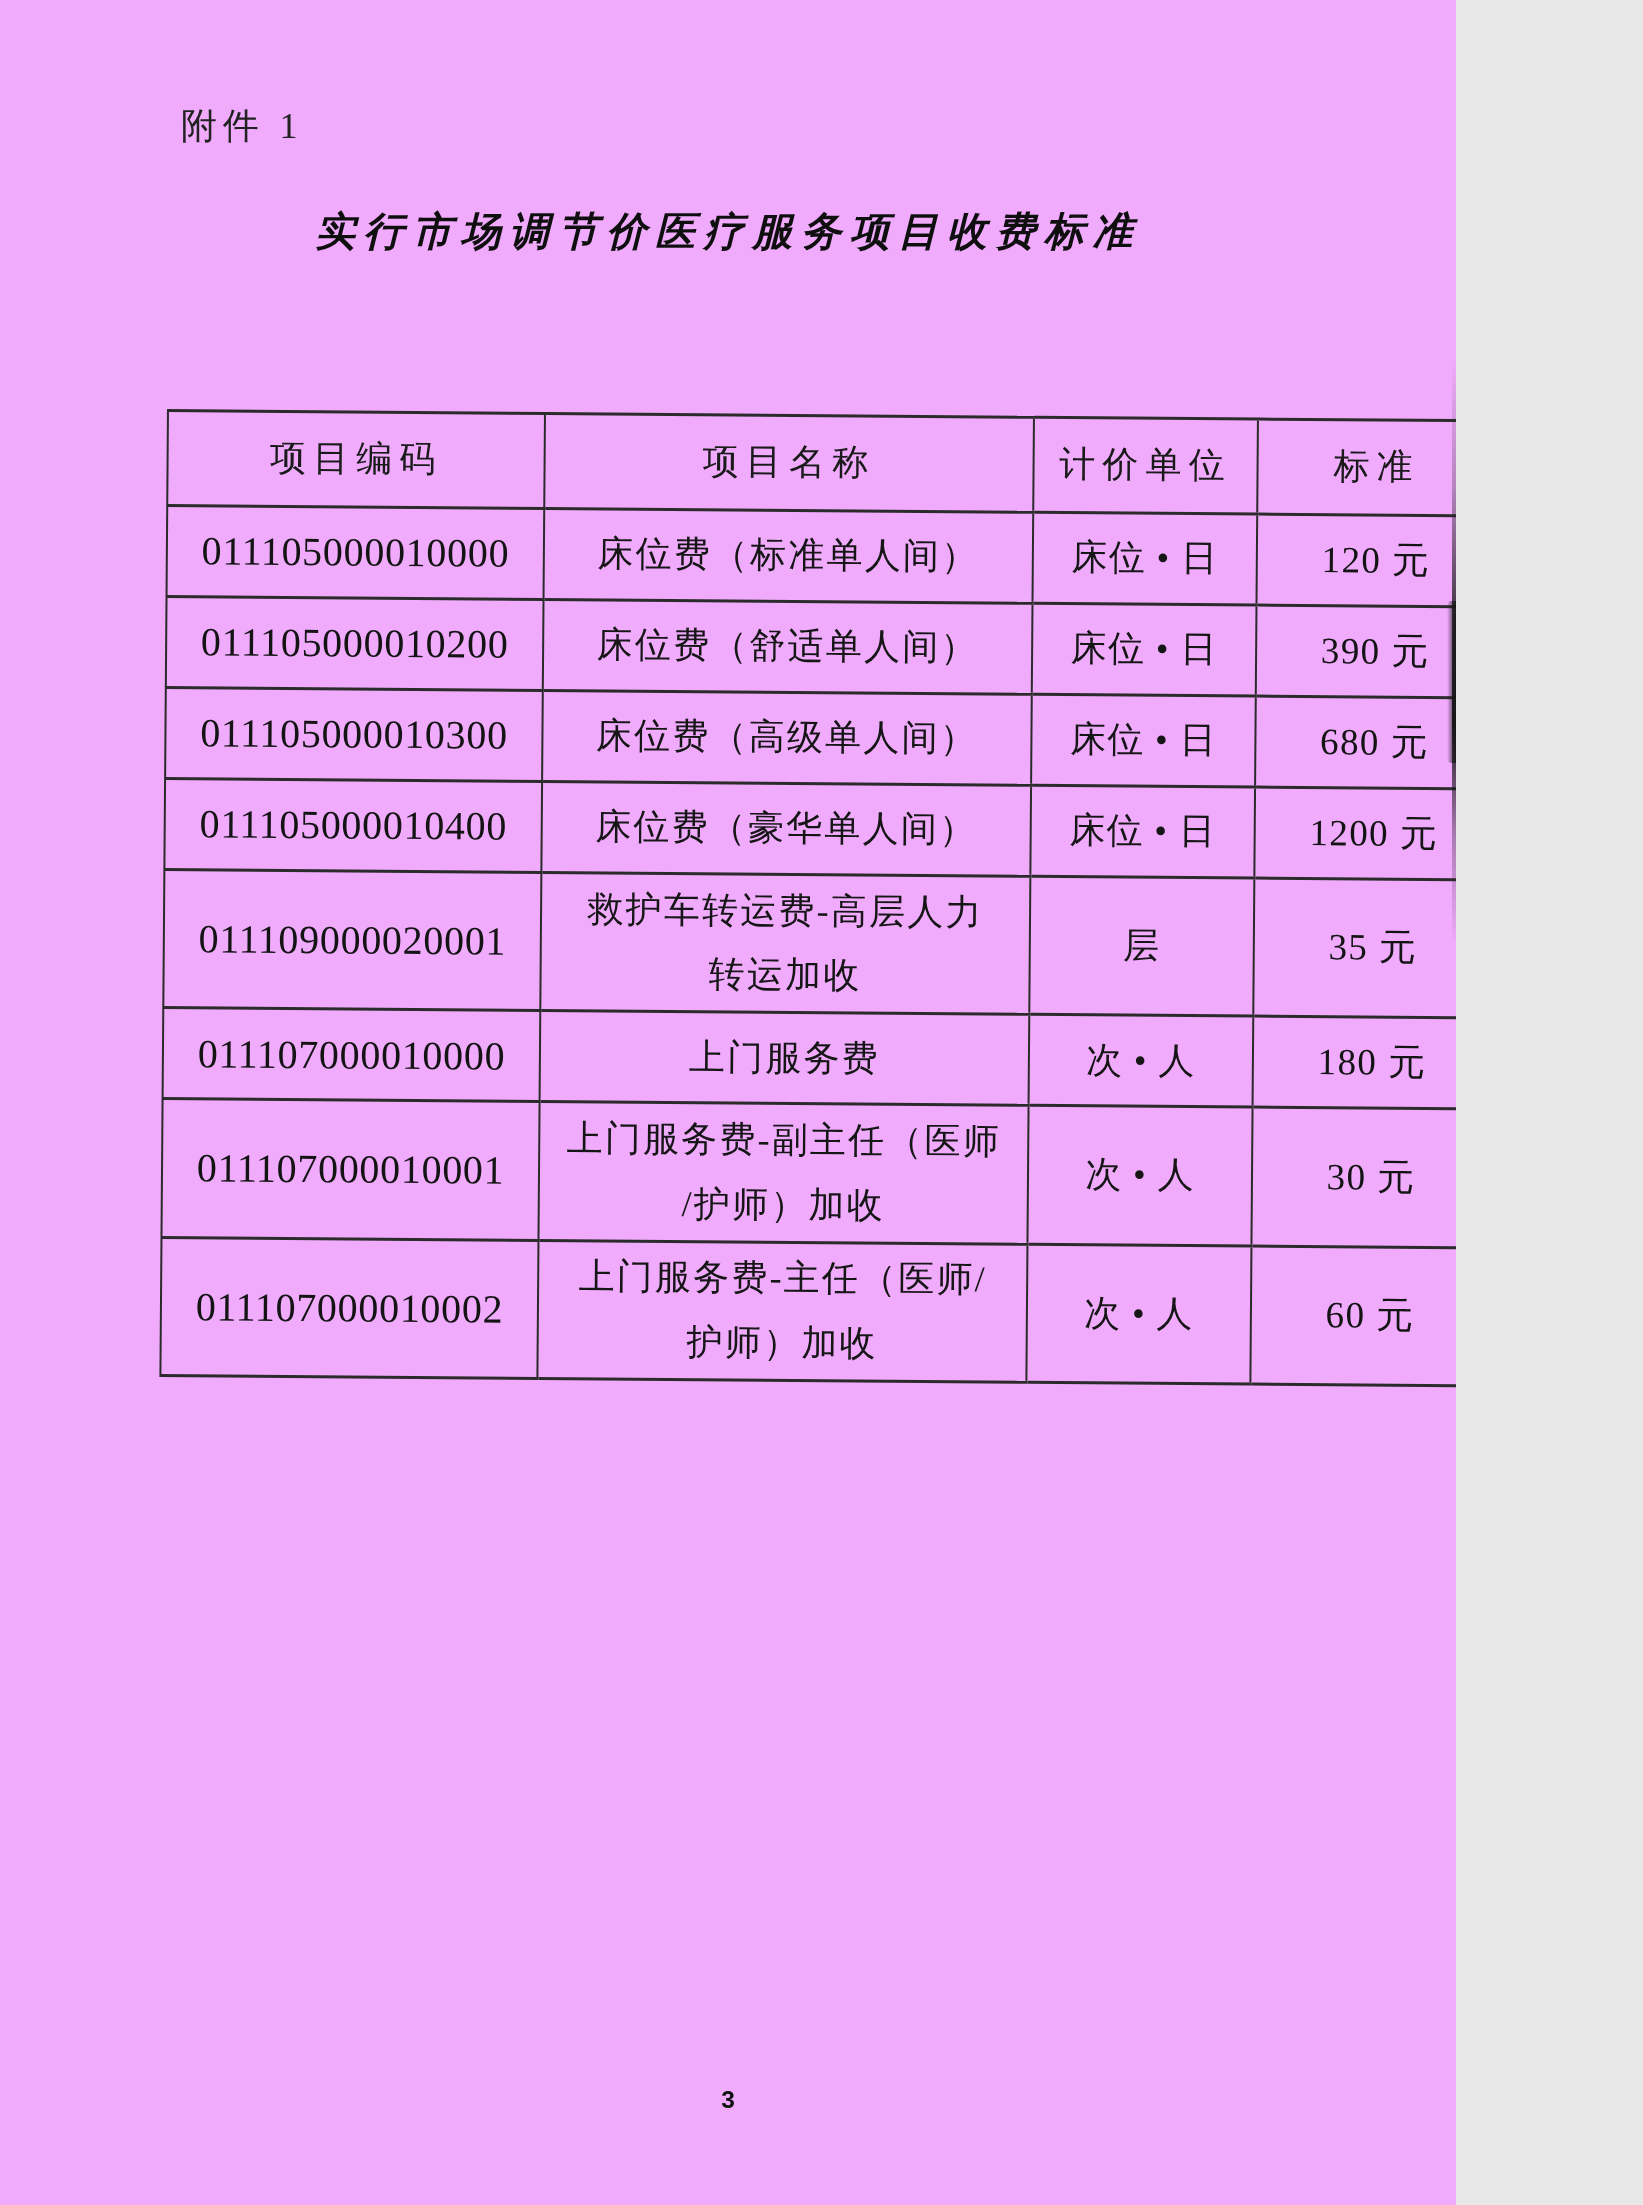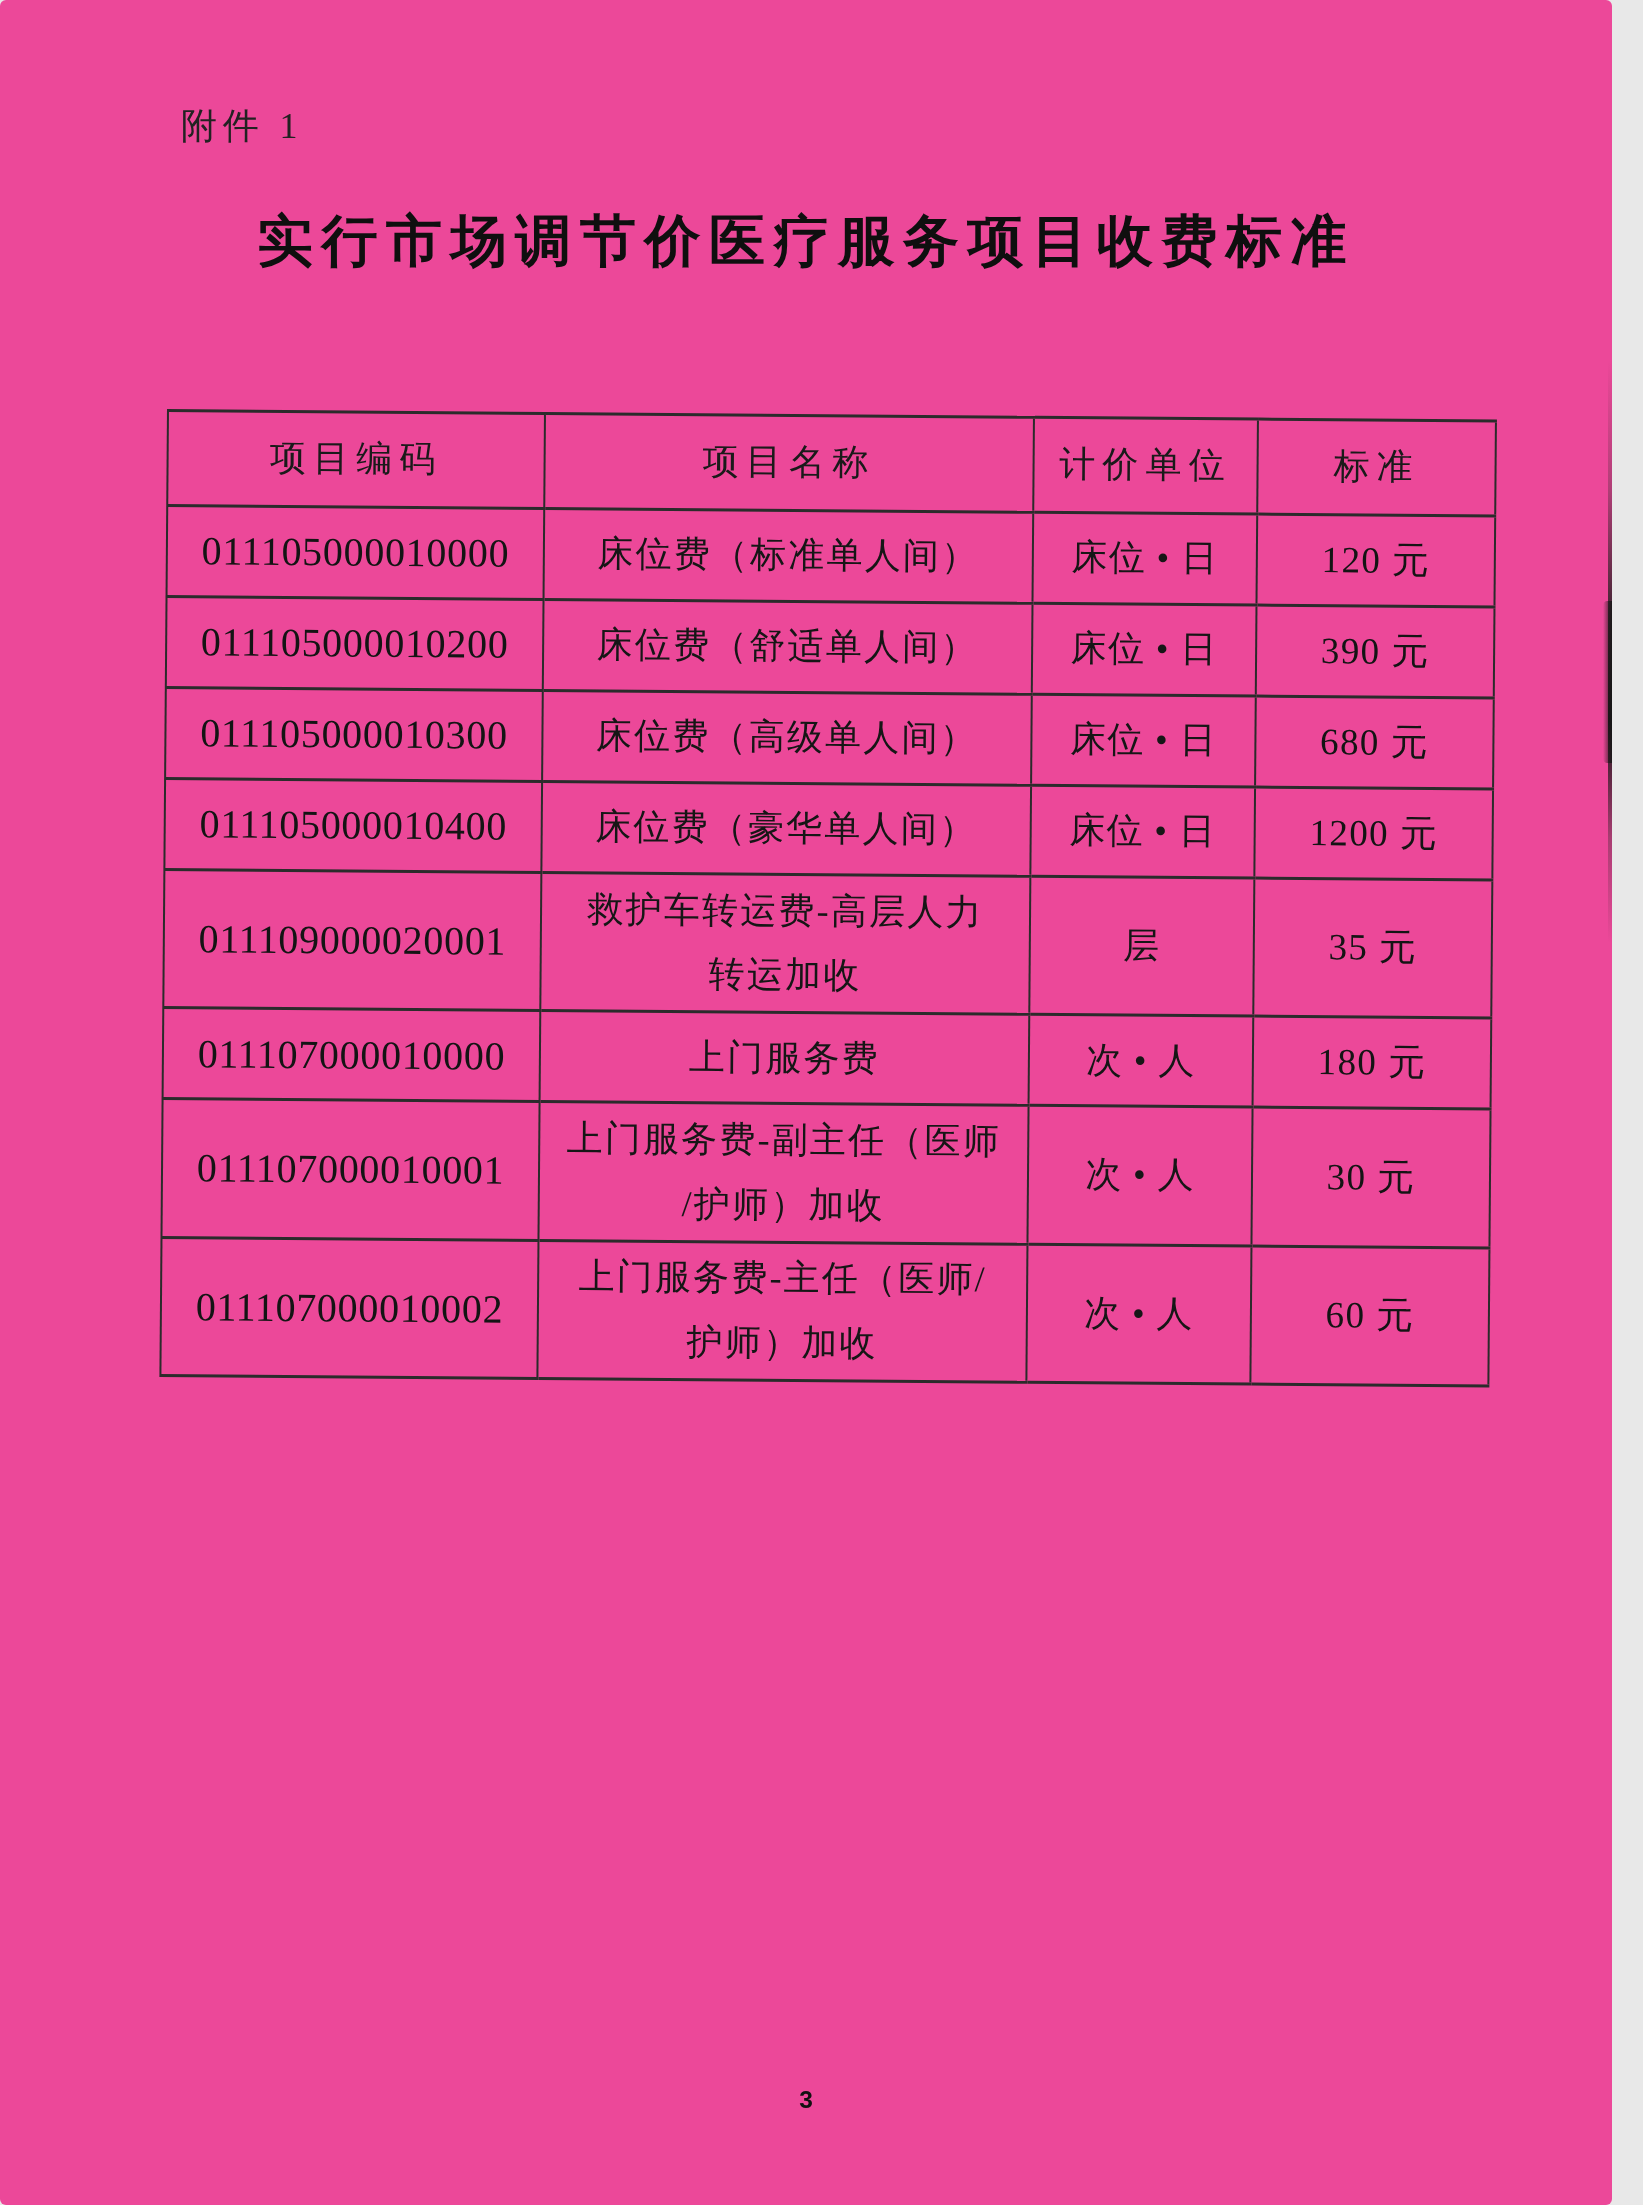--- a/index.html
+++ b/index.html
@@ -1,45 +1,45 @@
 <!DOCTYPE html>
 <html style="font-size:11.5px"><head>
 <meta charset="utf-8">
 <style>
   html, body { margin: 0; padding: 0; background: #e8e8e8; }
   .sheet {
     position: relative;
-    width: 1612px;
+    width: 1456px;
     height: 2205px;
-    background: #ec4899;
+    background: #f0abfc;
     overflow: hidden;
     font-family: "Liberation Serif", serif;
     color: #1b1b1b;
-    border-radius: 6px;
   }
   .attachment {
     position: absolute;
     left: 181px;
     top: 102px;
     font-size: 36px;
     letter-spacing: 5.8px;
     color: #222;
   }
   .title {
     position: absolute;
     left: 0;
     top: 204px;
     width: 100%;
     margin: 0;
     text-align: center;
     font-family: "Liberation Sans", sans-serif;
     font-weight: 700;
-    font-size: 56px;
+    font-size: 40px;
     letter-spacing: 8.6px;
     color: #0f0f0f;
+    font-style: italic;
   }
   .table-wrap {
     position: absolute;
     left: 167px;
     top: 409px;
     width: 1330px;
     transform: rotate(0.45deg);
     transform-origin: 0 0;
   }
   table.fee-table {

